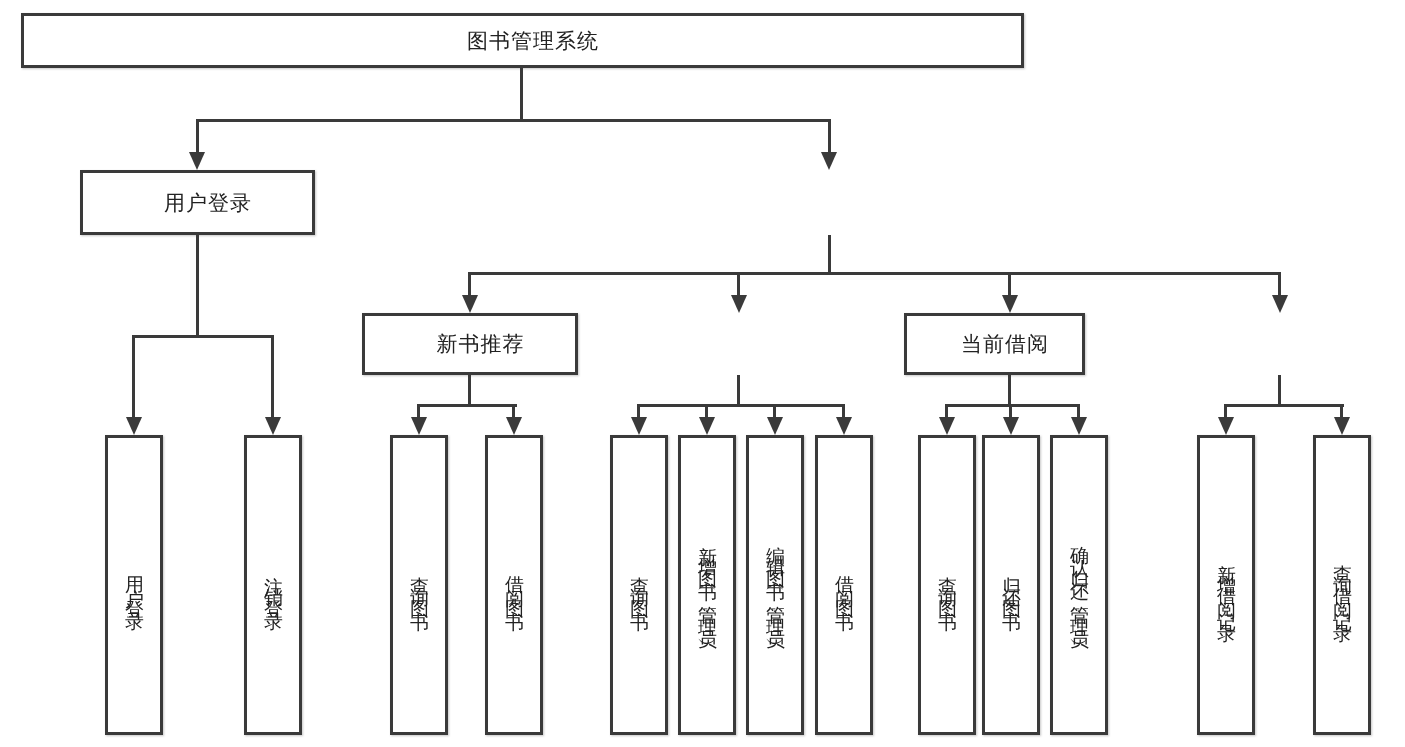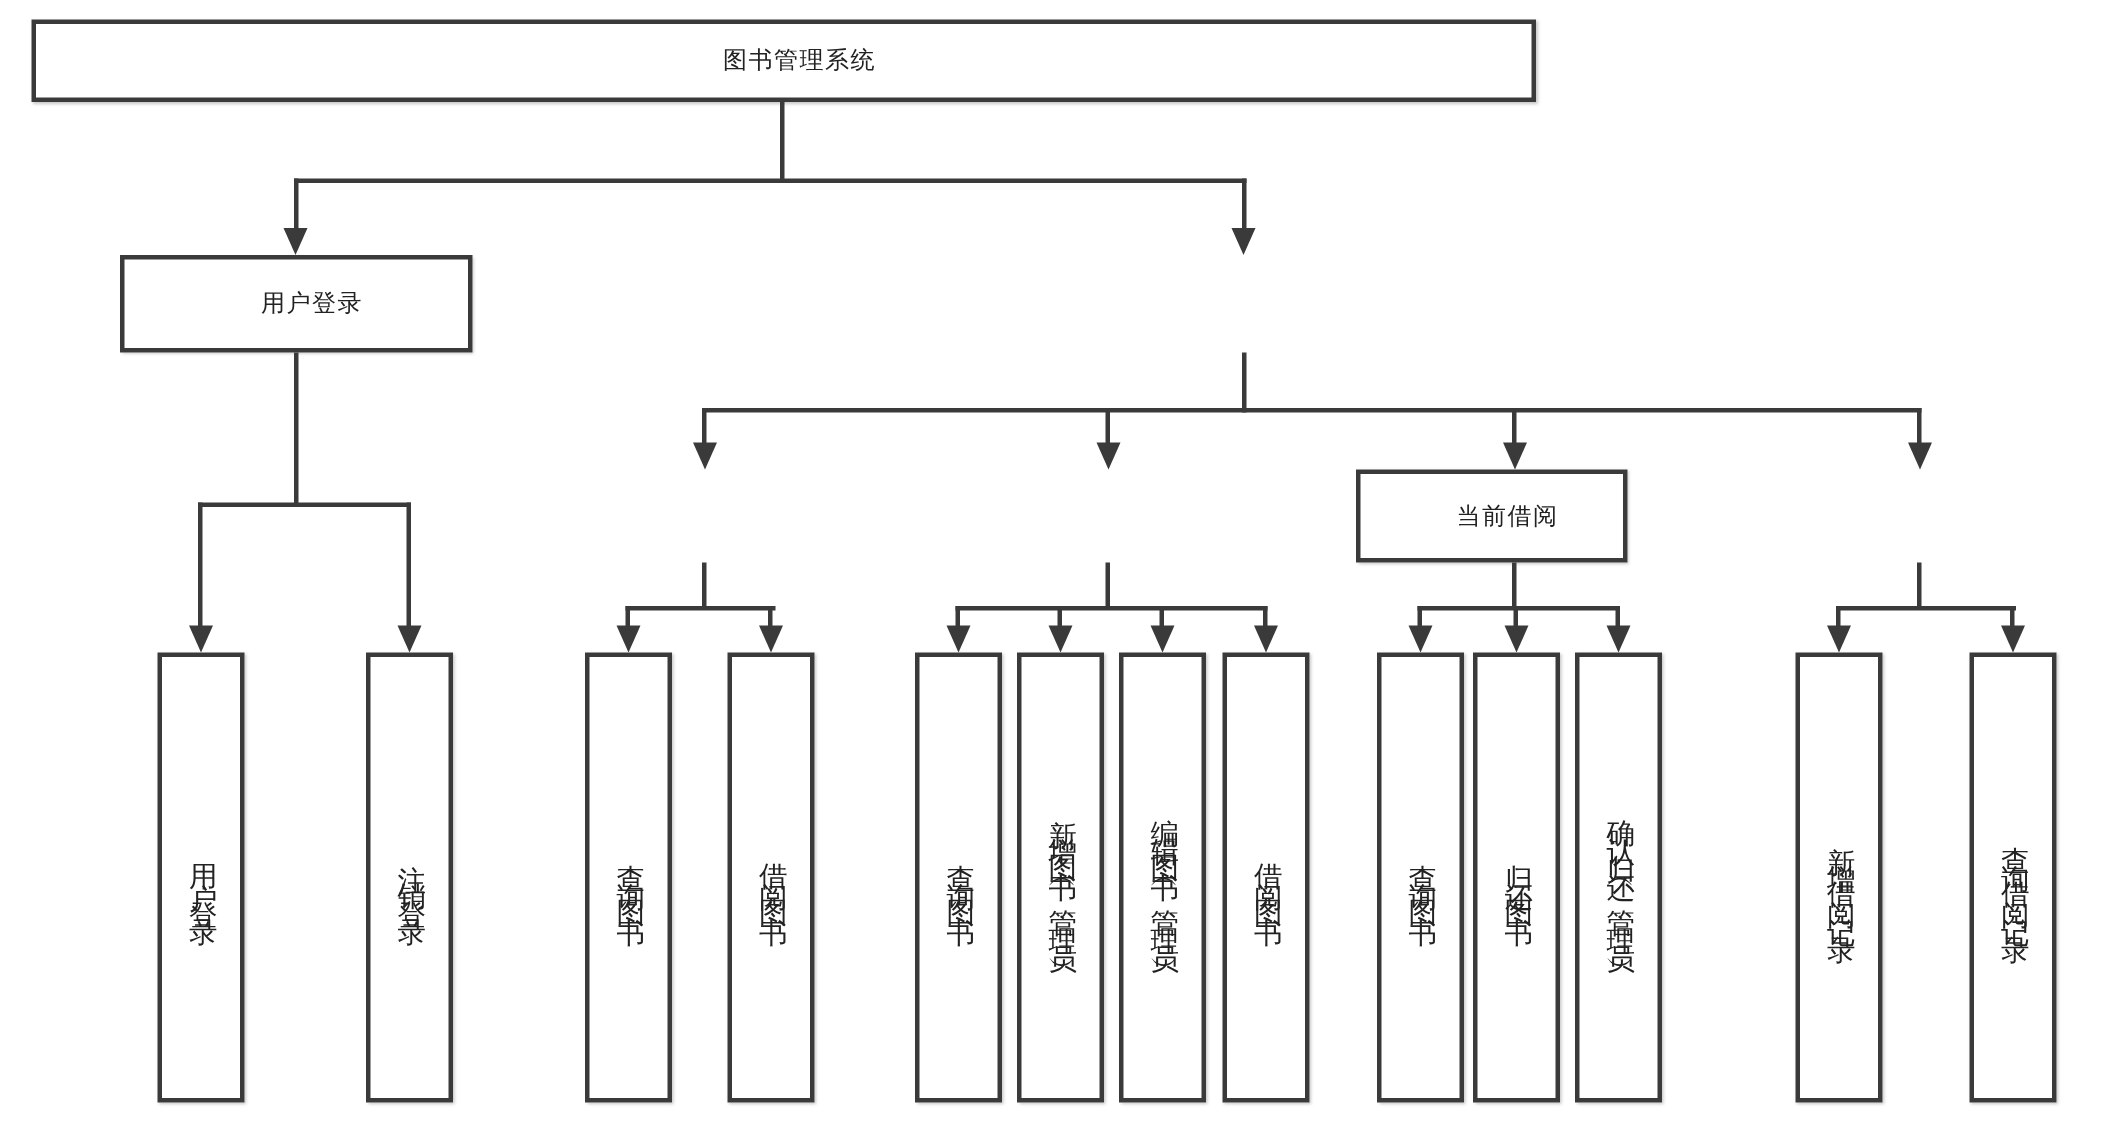--- a/index.html
+++ b/index.html
@@ -16,21 +16,21 @@
   }
   .stage{position:absolute;left:0;top:0;width:1405px;height:747px;background:var(--bg);}
   .box{
     position:absolute;
     background:#ffffff;
     border:3px solid var(--line);
     display:flex;align-items:center;justify-content:center;
     color:var(--text);
     box-shadow:1px 1px 2px rgba(130,130,130,0.45);
   }
-  .hbox{font-size:16px;letter-spacing:1px;padding-left:21px;}
+  .hbox{font-size:21px;letter-spacing:1px;padding-left:21px;}
   .leaf{width:58px;height:300px;top:435px;}
   .vtext{
     writing-mode:vertical-rl;
     font-size:19px;
     letter-spacing:12px;
     line-height:1;
     color:var(--text);
     white-space:nowrap;
     margin-left:2px;
   }
@@ -80,20 +80,23 @@
   <div class="hline" style="left:468px;top:272px;width:813px;"></div>
   <div class="vline" style="left:468px;top:272px;height:26px;"></div>
   <div class="ahead" style="left:462px;top:295px;"></div>
   <div class="vline" style="left:737px;top:272px;height:26px;"></div>
   <div class="ahead" style="left:731px;top:295px;"></div>
   <div class="vline" style="left:1008px;top:272px;height:26px;"></div>
   <div class="ahead" style="left:1002px;top:295px;"></div>
   <div class="vline" style="left:1278px;top:272px;height:26px;"></div>
   <div class="ahead" style="left:1272px;top:295px;"></div>
 
+  <div class="box hbox" style="left:362px;top:313px;width:216px;height:62px;">
+    <span>新书推荐</span>
+  </div>
   <div class="box hbox" style="left:904px;top:313px;width:181px;height:62px;">
     <span>当前借阅</span>
   </div>
 
   <div class="vline" style="left:468px;top:375px;height:31px;"></div>
   <div class="hline" style="left:417px;top:404px;width:100px;"></div>
   <div class="vline" style="left:417px;top:404px;height:16px;"></div>
   <div class="ahead" style="left:411px;top:417px;"></div>
   <div class="vline" style="left:512px;top:404px;height:16px;"></div>
   <div class="ahead" style="left:506px;top:417px;"></div>

